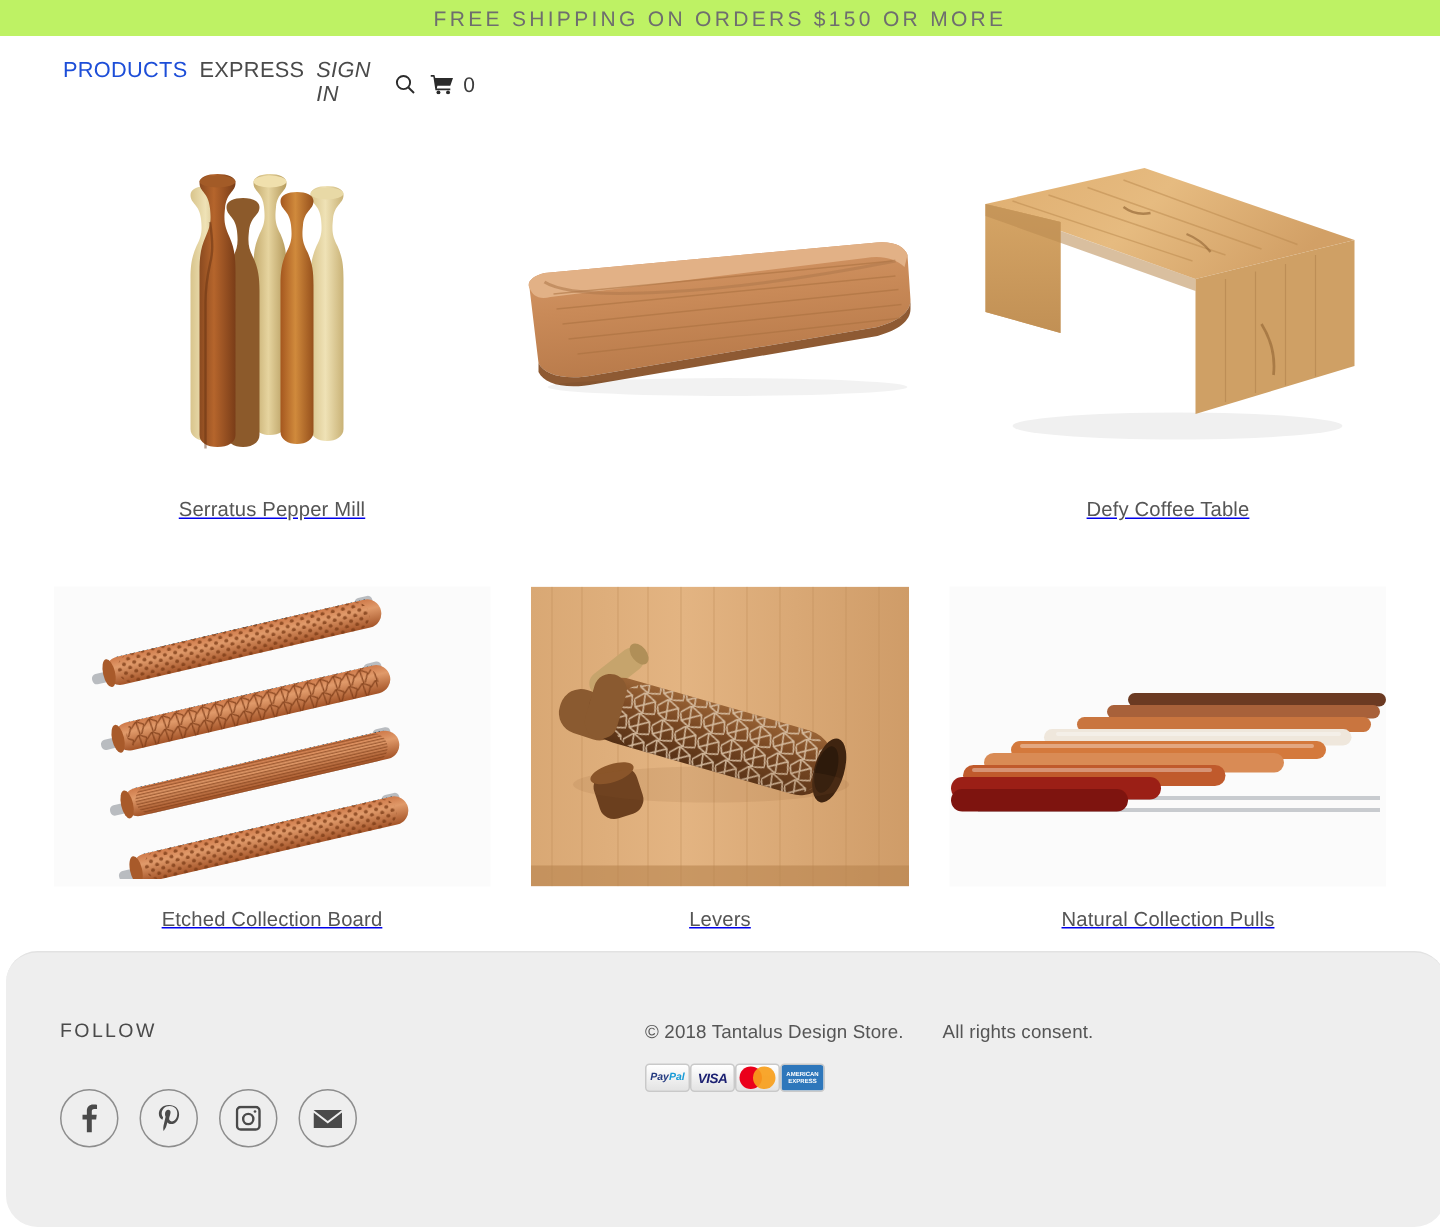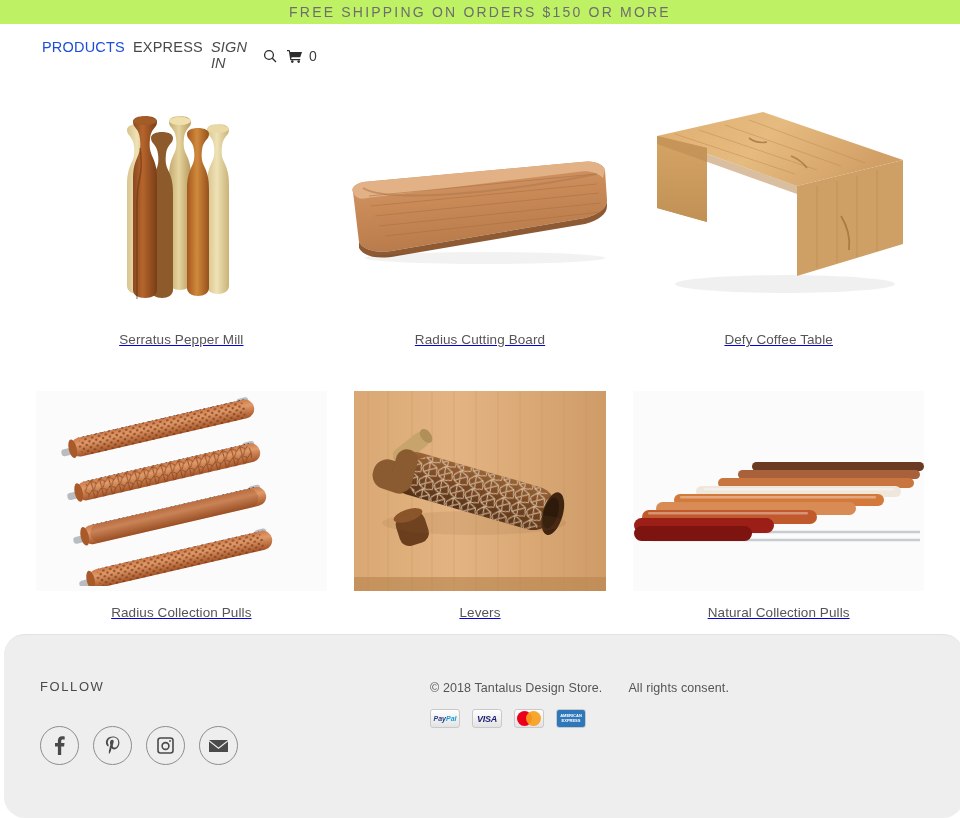--- a/index.html
+++ b/index.html
@@ -101,21 +101,21 @@
     border: 1px solid #8d8d8d;
     display: flex; align-items: center; justify-content: center;
     color: #4a4a4a;
   }
   .foot-right { flex: 1; padding-top: 2px; }
   .copy-line {
     font-size: 12.5px; color: #555555; margin-bottom: 14px;
     letter-spacing: 0.1px;
   }
   .copy-line .sep { display: inline-block; width: 26px; }
-  .pay-row { display: flex; gap: 12px; margin-top: 6px; }
+  .pay-row { display: flex; gap: 0; margin-top: 6px; }
   .pay {
     width: 30px; height: 19px; border-radius: 3px;
     background: linear-gradient(#ffffff, #e3e3e3);
     border: 1px solid #c9c9c9;
     display: flex; align-items: center; justify-content: center;
     overflow: hidden;
   }
   .pay-paypal { font-size: 7px; font-weight: bold; font-style: italic; color: #253b80; }
   .pay-paypal i { color: #179bd7; font-style: italic; }
   .pay-visa { font-size: 9px; font-weight: bold; font-style: italic; color: #1a1f71; letter-spacing: -0.3px; }
@@ -229,21 +229,20 @@
           <path d="M24 48 L250 26"></path>
             <path d="M26 58 L252 36"></path>
             <path d="M30 68 L254 45"></path>
           <path d="M34 78 L256 55"></path>
             <path d="M40 88 L256 64"></path>
         </g>
         <path d="M18 40 C40 54 140 48 252 26" stroke="#b07a4c" stroke-width="2" fill="none" opacity=".6"></path>
         <ellipse cx="140" cy="110" rx="120" ry="6" fill="#000" opacity=".05"></ellipse>
       </svg>
     </div>
-    <div class="caption">Radius Cutting Board</div>
   </a>
 
   <a class="card" href="#">
     <div class="thumb">
       <svg width="268" height="200" viewBox="0 0 268 200">
         <defs>
           <linearGradient id="tt" x1="0" y1="0" x2="1" y2="0.3">
             <stop offset="0" stop-color="#dfae70"></stop>
               <stop offset=".5" stop-color="#e6bb80"></stop>
               <stop offset="1" stop-color="#d2a066"></stop>
@@ -336,21 +335,21 @@
           <g transform="translate(6,144)">
             <rect x="14" y="16" width="12" height="7" rx="3" fill="#b9bcc0"></rect>
             <rect x="196" y="6" width="12" height="7" rx="3" fill="#b9bcc0"></rect>
             <rect x="24" y="8" width="188" height="19" rx="9.5" fill="url(#cu)"></rect>
             <rect x="32" y="8" width="172" height="19" rx="9.5" fill="url(#hex)"></rect>
             <ellipse cx="26" cy="17.5" rx="4" ry="9.5" fill="#a85a2a"></ellipse>
           </g>
         </g>
       </svg>
     </div>
-    <div class="caption">Radius Collection Pulls</div>
+    <div class="caption">Etched Collection Board</div>
   </a>
 
   <a class="card" href="#">
     <div class="thumb">
       <svg width="252" height="200" viewBox="0 0 252 200">
         <defs>
           <linearGradient id="door" x1="0" y1="0" x2="1" y2="0">
             <stop offset="0" stop-color="#d9a874"></stop>
               <stop offset=".4" stop-color="#e3b482"></stop>
               <stop offset="1" stop-color="#cf9c68"></stop>

